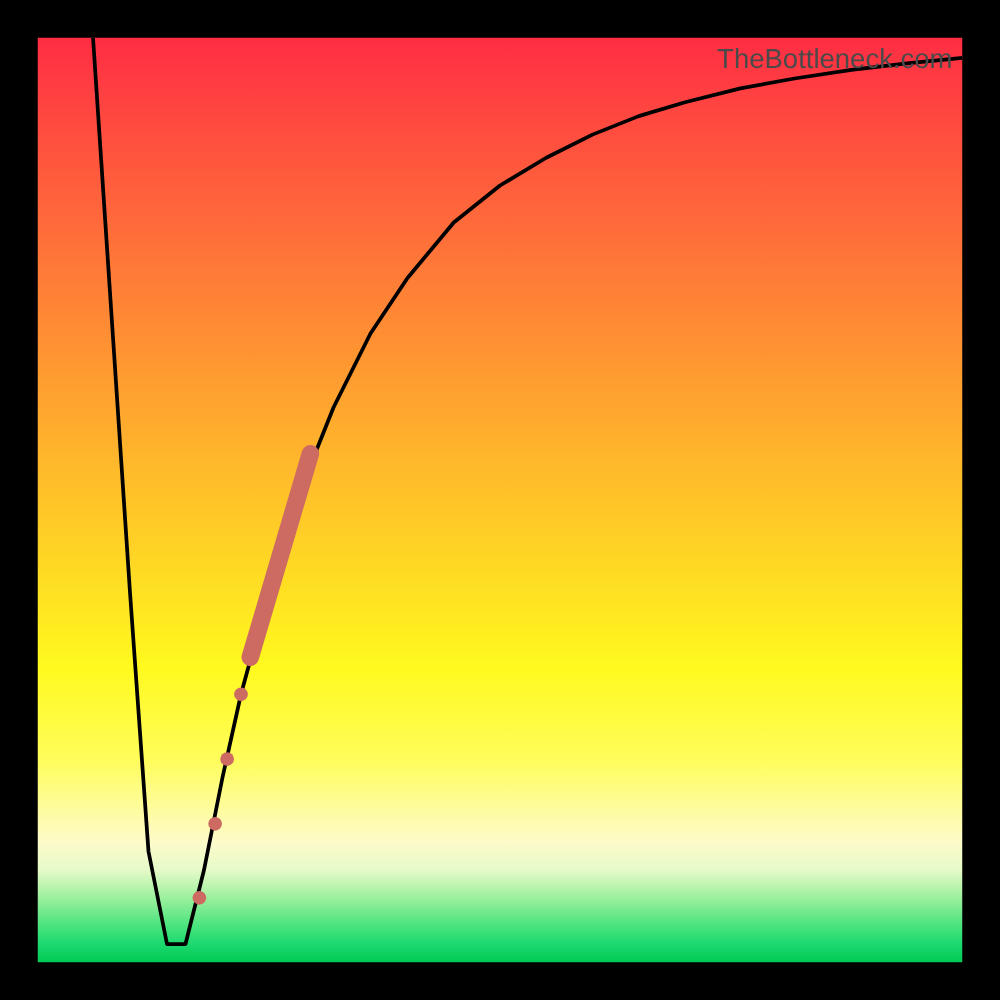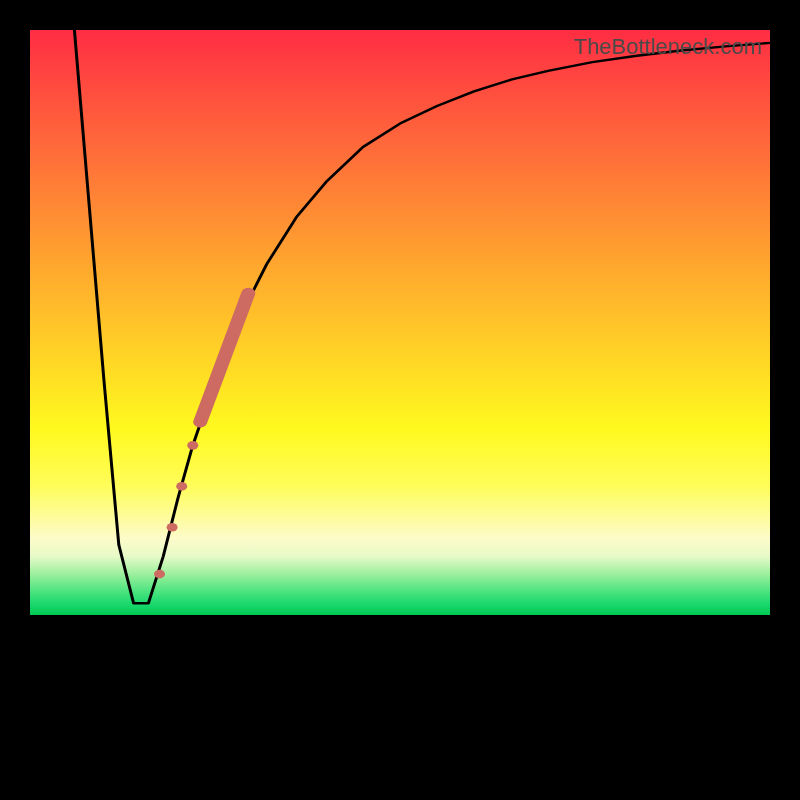--- a/index.html
+++ b/index.html
@@ -13,21 +13,21 @@
     position: relative;
     width: 800px;
     height: 800px;
     background: #000;
   }
   .plot-area {
     position: absolute;
     left: 30px;
     top: 30px;
     width: 740px;
-    height: 585px;
+    height: 740px;
     overflow: hidden;
   }
   .gradient-bg {
     position: absolute;
     left: 0;
     top: 0;
     width: 100%;
     height: 100%;
     background: linear-gradient(to bottom,
       #ff2d43 0%,

